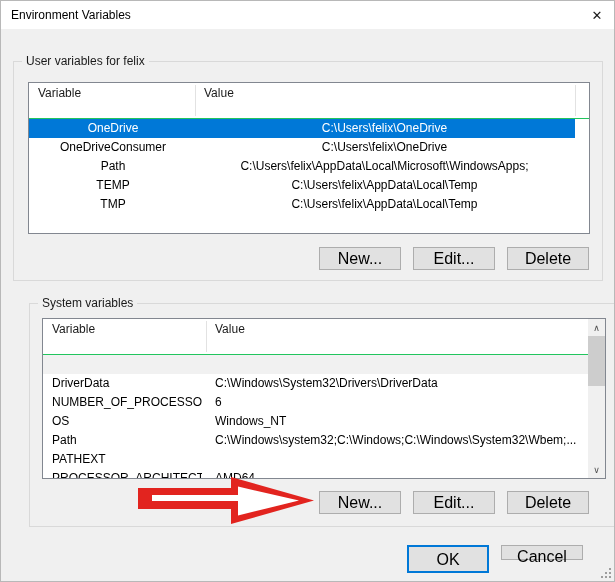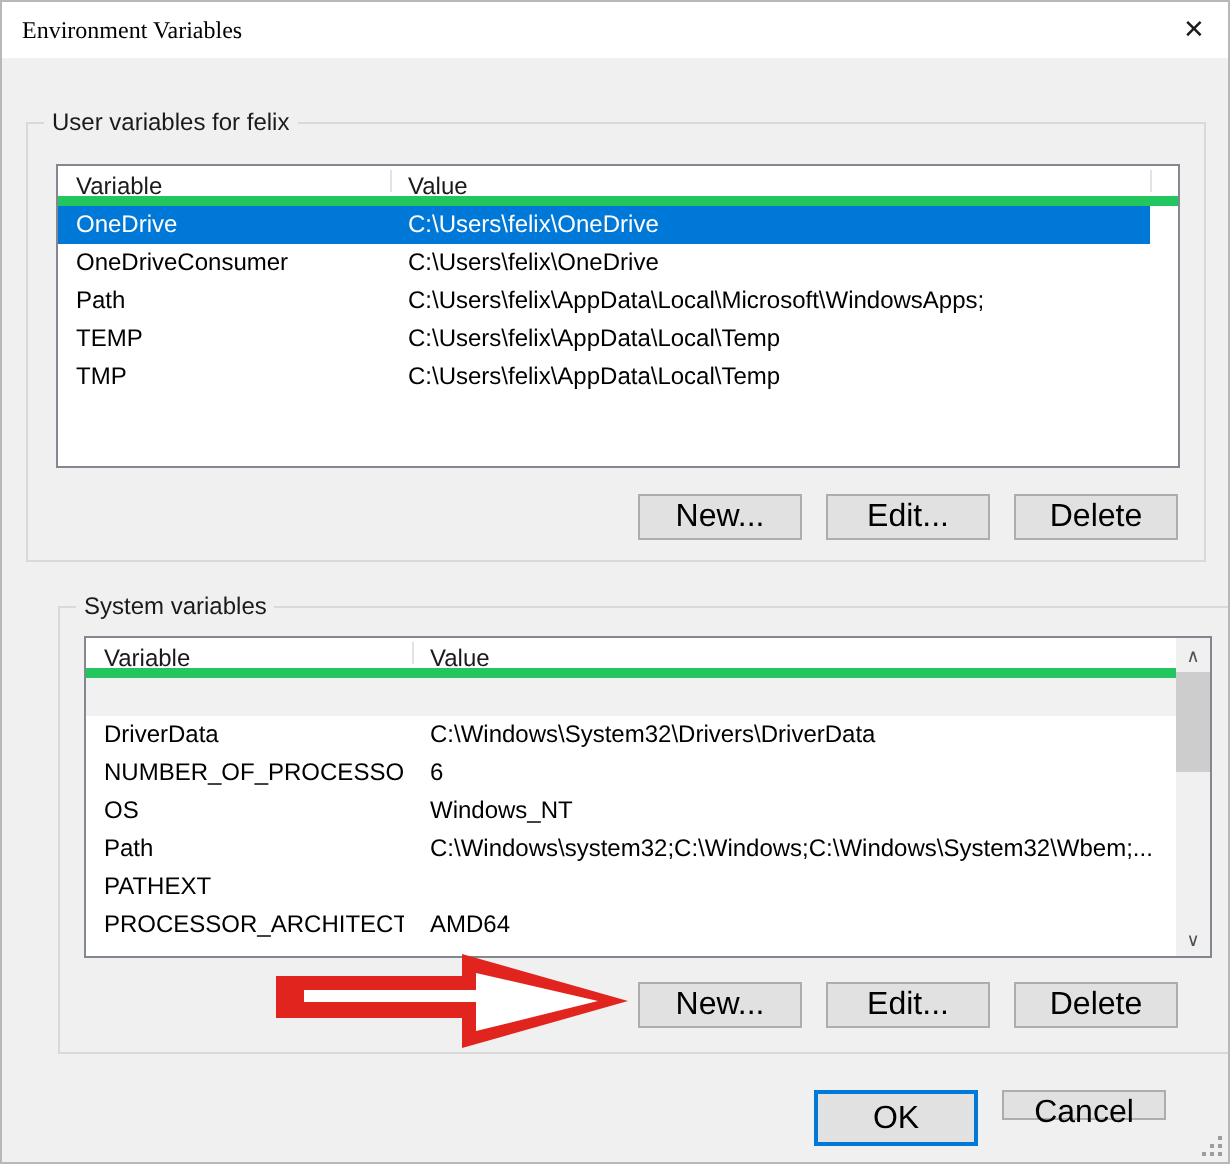--- a/index.html
+++ b/index.html
@@ -8,46 +8,46 @@
   *{margin:0;padding:0;box-sizing:border-box;}
   html,body{background:#fff;}
   body{font-family:"Liberation Sans", sans-serif; font-size:12px; color:#000;}
   .window{
     position:relative; width:615px; height:582px;
     background:#f0f0f0; border:1px solid #b8b8b8; overflow:hidden;
   }
   
   .titlebar{
     position:absolute; left:0; top:0; width:100%; height:28px;
-    background:#ffffff; display:flex; align-items:center;font-family:Liberation Serif, serif;
+    background:#ffffff; display:flex; align-items:center;
   }
   .titlebar .title{ padding-left:10px; color:#000; }
   .titlebar .close{
     position:absolute; right:0; top:0; width:34px; height:28px;
     display:flex; align-items:center; justify-content:center;
     font-size:13px; color:#1a1a1a; cursor:default;
   }
   
   .groupbox{
     position:absolute; border:1px solid #d9d9d9; background:#f0f0f0;
   }
   .groupbox .grouplabel{
     position:absolute; top:-8px; left:8px; background:#f0f0f0; padding:0 4px;
     color:#1a1a1a; white-space:nowrap;
   }
-  #group-user{ left:12px; top:60px; width:590px; height:220px; }
+  #group-user{ left:12px; top:60px; width:590px; height:220px;text-align:center; }
   #group-system{ left:28px; top:302px; width:590px; height:224px; }
   
   .listview{
     position:absolute; background:#fff; border:1px solid #828790; overflow:hidden;
   }
   #table-user{ left:14px; top:20px; width:562px; height:152px; }
   #table-system{ left:12px; top:14px; width:564px; height:161px; }
   .lv-header{
-    position:relative; height:20px; background:#fff; border-bottom:5px solid #22c55e;padding-left:47px;
+    position:relative; height:36px; background:#fff; border-bottom:1px solid #22c55e;padding-left:47px;
   }
   .lv-header .h-var, .lv-header .h-val{
     position:absolute; top:0; line-height:21px; color:#1a1a1a; padding-left:9px;
   }
   .lv-header .h-var{ left:0; }
   #table-user .h-val{ left:166px; }
   #table-system .h-val{ left:163px; }
   .col-sep{ position:absolute; top:2px; bottom:2px; width:1px; background:#e2e2e2; }
   #table-user .sep1{ left:166px; } #table-user .sep2{ left:546px; }
   #table-system .sep1{ left:163px; }

